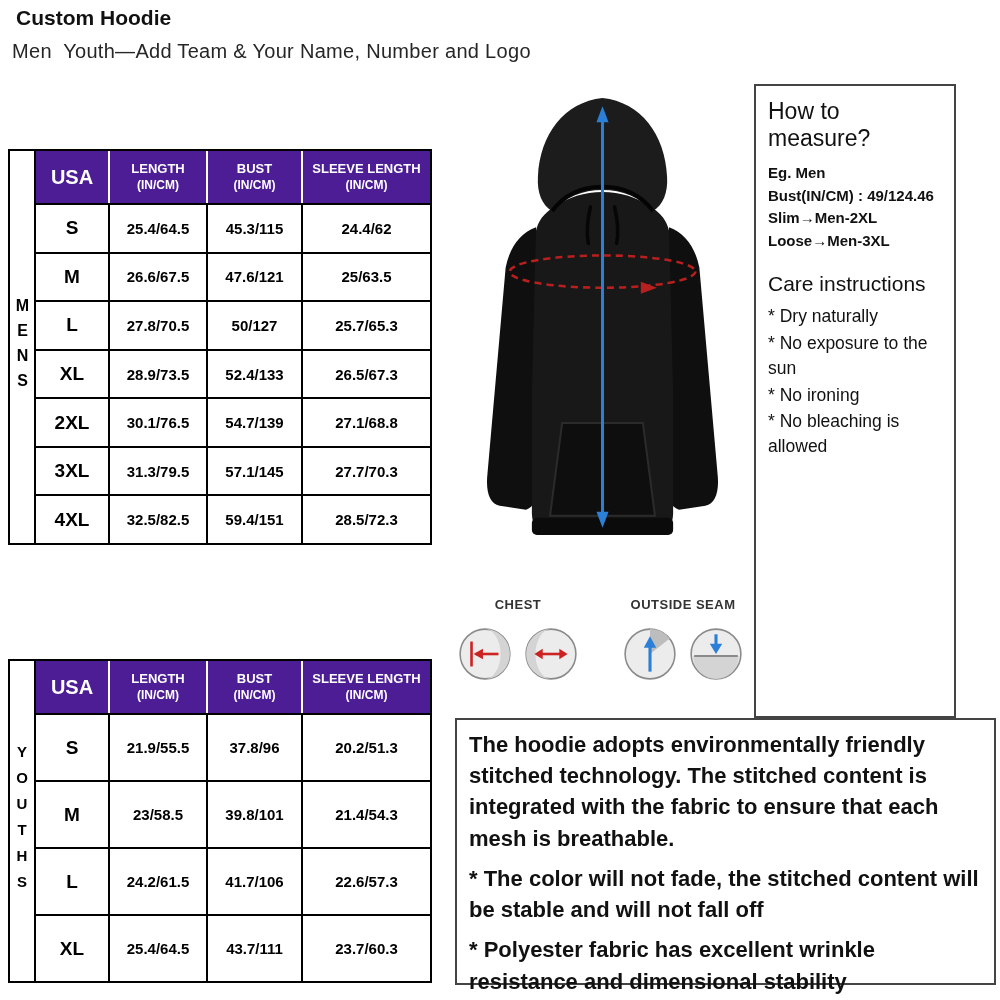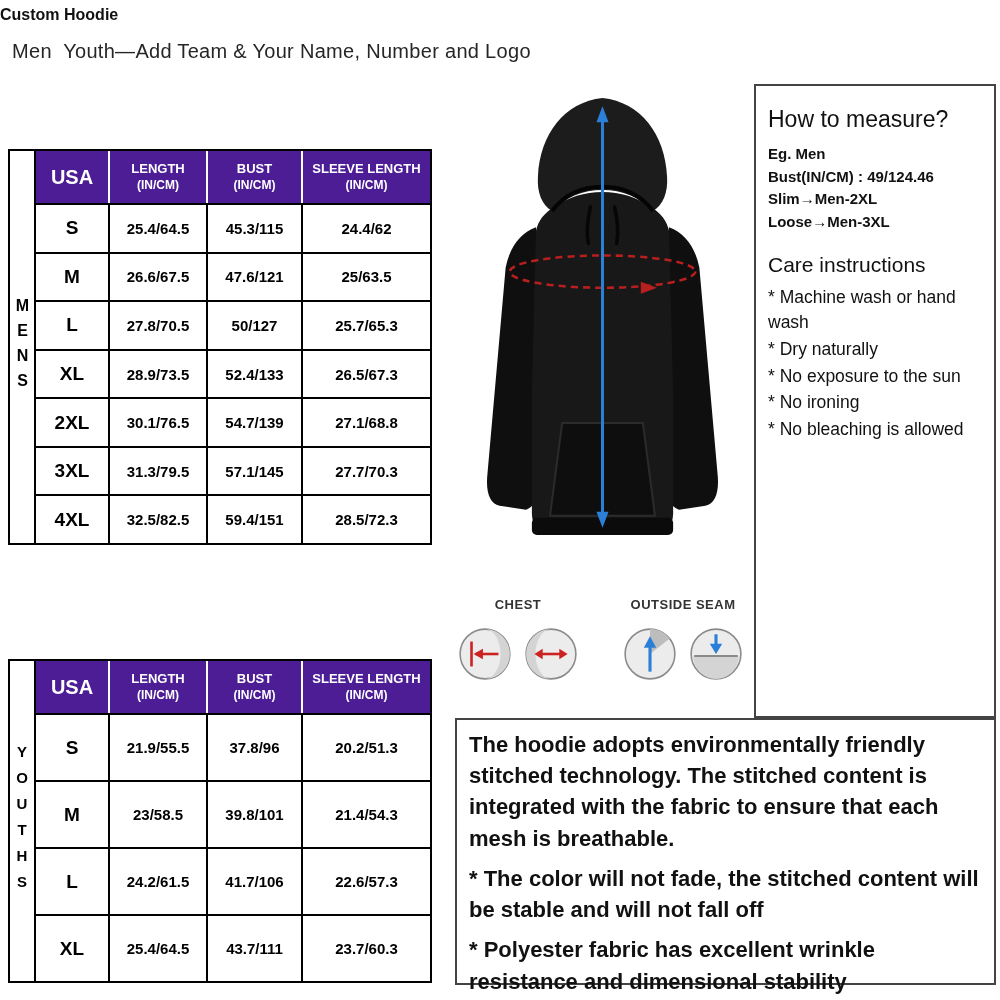--- a/index.html
+++ b/index.html
@@ -1,20 +1,20 @@
 <!DOCTYPE html>
 <html><head>
 <meta charset="utf-8">
 <style>
   * { margin:0; padding:0; box-sizing:border-box; }
   html,body { width:1000px; height:1000px; background:#fff; font-family:"Liberation Sans", sans-serif; color:#111; }
   .canvas { position:relative; width:1000px; height:1000px; background:#fff; overflow:hidden; }
 
   
-  .title { position:absolute; left:0; top:6px; font-size:16px; font-weight:bold; color:#111; }
+  .title { position:absolute; left:16px; top:6px; font-size:21px; font-weight:bold; color:#111; }
   .subtitle { position:absolute; left:12px; top:40px; font-size:20px; font-weight:400; color:#262626; white-space:pre-wrap; letter-spacing:0.3px; }
 
   
   .size-table { position:absolute; display:flex; border:2.5px solid #000; background:#fff; }
   .size-table.mens { left:8px; top:149px; width:424px; height:396px; }
   .size-table.youths { left:8px; top:659px; width:424px; height:324px; }
   .side { width:26px; border-right:2px solid #000; display:flex; align-items:center; justify-content:center; }
   .side span { writing-mode:vertical-lr; text-orientation:upright; font-weight:bold; color:#000; }
   .mens .side span { font-size:16px; letter-spacing:8px; }
   .youths .side span { font-size:15px; letter-spacing:9px; }
@@ -38,21 +38,21 @@
   .hoodie { position:absolute; left:443px; top:90px; width:318px; height:454px; }
 
   
   .mgroup { position:absolute; display:flex; flex-direction:column; align-items:center; }
   .mgroup.chest { left:452px; top:597px; width:132px; }
   .mgroup.seam { left:608px; top:597px; width:150px; }
   .mlabel { font-size:13px; font-weight:bold; color:#333; letter-spacing:0.5px; }
   .micons { display:flex; gap:10px; margin-top:14px; }
 
   
-  .howto { position:absolute; left:754px; top:84px; width:242px; height:634px; border:2px solid #444; padding:20px 12px; background:#fff; }
+  .howto { position:absolute; left:754px; top:84px; width:202px; height:634px; border:2px solid #444; padding:12px 12px; background:#fff; }
   .howto h2 { font-size:23px; font-weight:400; color:#111; margin-bottom:10px; }
   .howto .intro { font-size:17px; line-height:1.38; color:#111; margin-bottom:16px; }
   .eg { font-size:15px; font-weight:bold; line-height:1.5; margin-bottom:20px; }
   .howto h3 { font-size:21px; font-weight:400; margin-bottom:8px; }
   .care div { font-size:17.5px; line-height:1.42; color:#111; margin-bottom:2px; }
 
   
   .fabric { position:absolute; left:455px; top:718px; width:541px; height:267px; border:2px solid #444; padding:9px 12px; background:#fff; }
   .fabric p { font-size:22px; font-weight:600; line-height:1.42; color:#111; margin-bottom:9px; }
 </style>
@@ -249,21 +249,20 @@
   <aside class="howto">
     <h2>How to measure?</h2>
     <div class="eg">
       <div>Eg. Men</div>
       <div>Bust(IN/CM) : 49/124.46</div>
       <div>Slim→Men-2XL</div>
       <div>Loose→Men-3XL</div>
     </div>
     <h3>Care instructions</h3>
     <div class="care">
-      <div>* Machine wash or hand wash</div>
       <div>* Dry naturally</div>
       <div>* No exposure to the sun</div>
       <div>* No ironing</div>
       <div>* No bleaching is allowed</div>
     </div>
   </aside>
 
   <section class="fabric">
     <p>The hoodie adopts environmentally friendly stitched technology. The stitched content is integrated with the fabric to ensure that each mesh is breathable.</p>
     <p>* The color will not fade, the stitched content will be stable and will not fall off</p>

